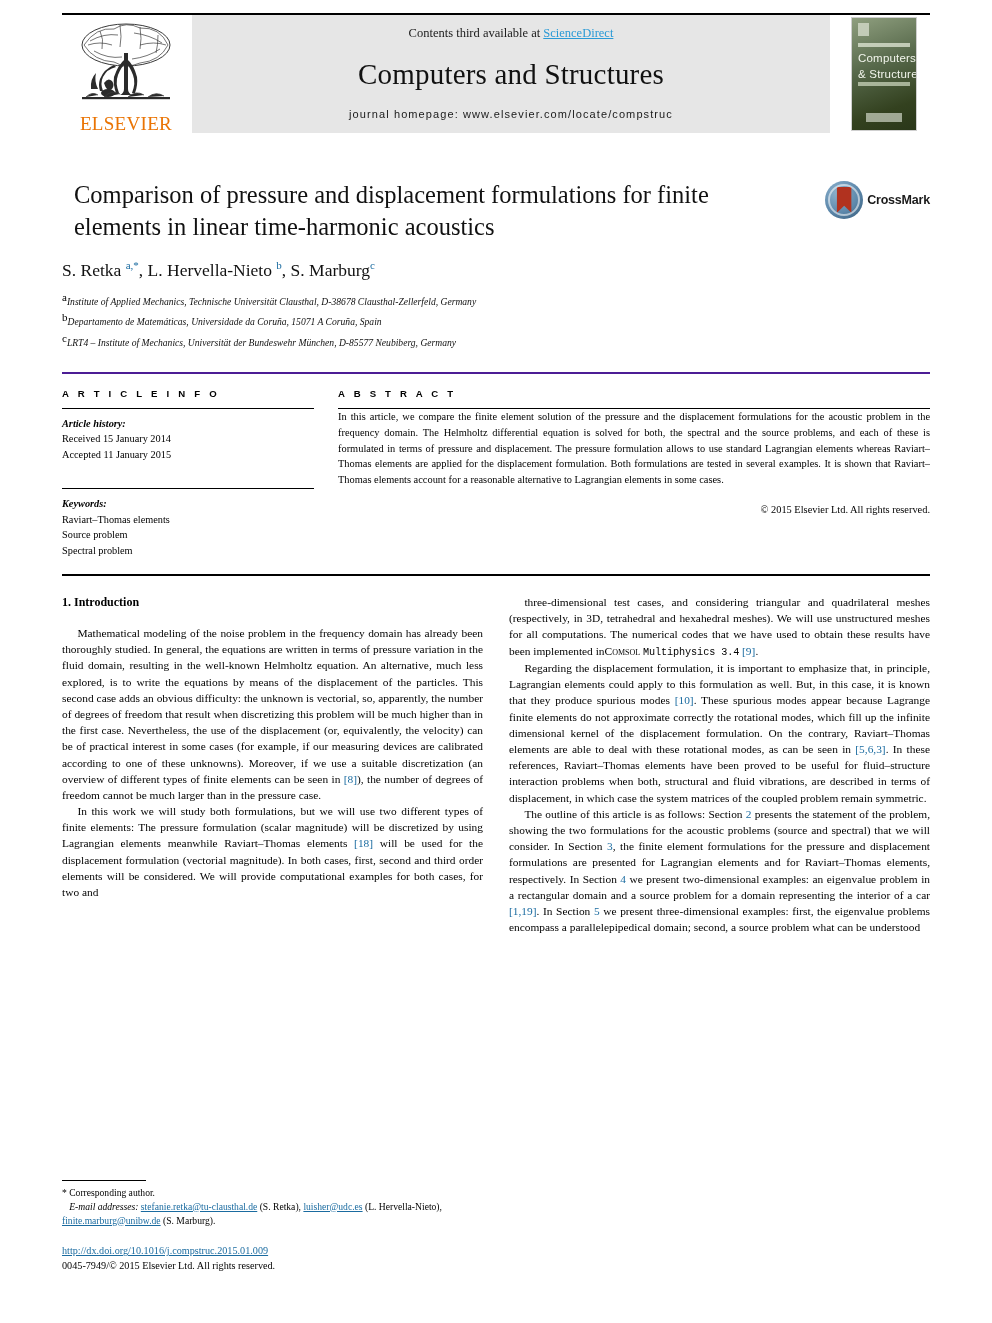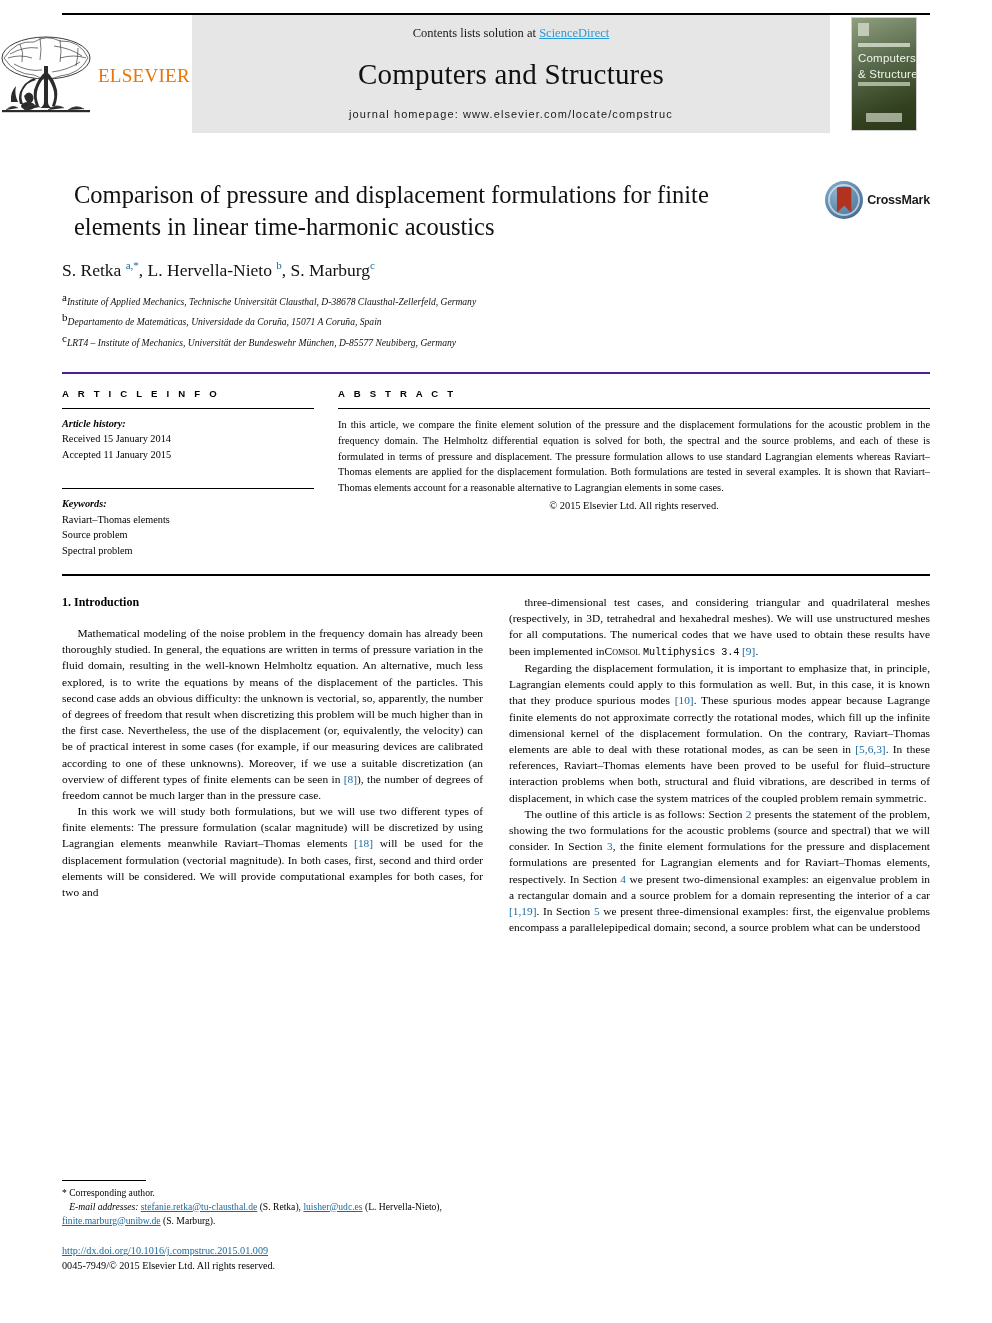--- a/index.html
+++ b/index.html
@@ -38,22 +38,23 @@
     margin-top: 13px;
     border-top: 2px solid #000;
     display: flex;
     align-items: stretch;
     height: 118px;
   }
   .elsevier-logo {
     width: 128px;
     flex: 0 0 128px;
     display: flex;
+    flex-direction: column;
     align-items: center;
-    justify-content: flex-end;
+    justify-content: space-between;
     padding-top: 4px;
     box-sizing: border-box;
   }
   .tree-wrap { width: 104px; height: 88px; }
   .elsevier-word {
     font-family: "Liberation Serif", serif;
     color: #ea7404;
     font-size: 19px;
     letter-spacing: 0.3px;
     line-height: 1;
@@ -221,28 +222,27 @@
     font-size: 9.6px;
     letter-spacing: 3.2px;
     margin-bottom: 9px;
     color: #000;
   }
   .rule { border-top: 1px solid #000; }
   .info-group { margin-top: 7px; font-size: 10.3px; line-height: 1.5; }
   .info-group .gl { font-style: italic; font-weight: bold; }
   .kw-gap { height: 26px; }
   .abstract-body {
-    margin-top: 8px;
     font-size: 10.4px;
     line-height: 1.52;
     text-align: justify;
   }
   .copyright {
-    margin-top: 4px;
-    text-align: center;
+    margin-top: 16px;
+    text-align: right;
     font-size: 10.4px;
   }
 
   
   .body-rule {
     margin-top: 16px;
     border-top: 2px solid #000;
   }
   .columns {
     margin-top: 18px;
@@ -323,21 +323,21 @@
               <path d="M12 78 q6 -6 12 -2 M30 78 q8 -8 16 -3 M54 78 q8 -7 16 -2 M74 78 q8 -6 16 -1"></path>
             </g>
           </g>
         </svg>
       </div>
       <div class="elsevier-word">ELSEVIER</div>
     </div>
 
     <div class="journal-band">
       <div class="contents-line">
-        <span>Contents lists solution at </span><a class="sd" href="#">ScienceDirect</a>
+        <span>Contents third available at </span><a class="sd" href="#">ScienceDirect</a>
       </div>
       <div class="journal-name">Computers and Structures</div>
       <div class="homepage">journal homepage: www.elsevier.com/locate/compstruc</div>
     </div>
 
     <div class="cover-wrap">
       <div class="cover">
         <div class="cov-emblem"></div>
         <div class="cov-sub"></div>
         <div class="cov-t1">Computers</div>

